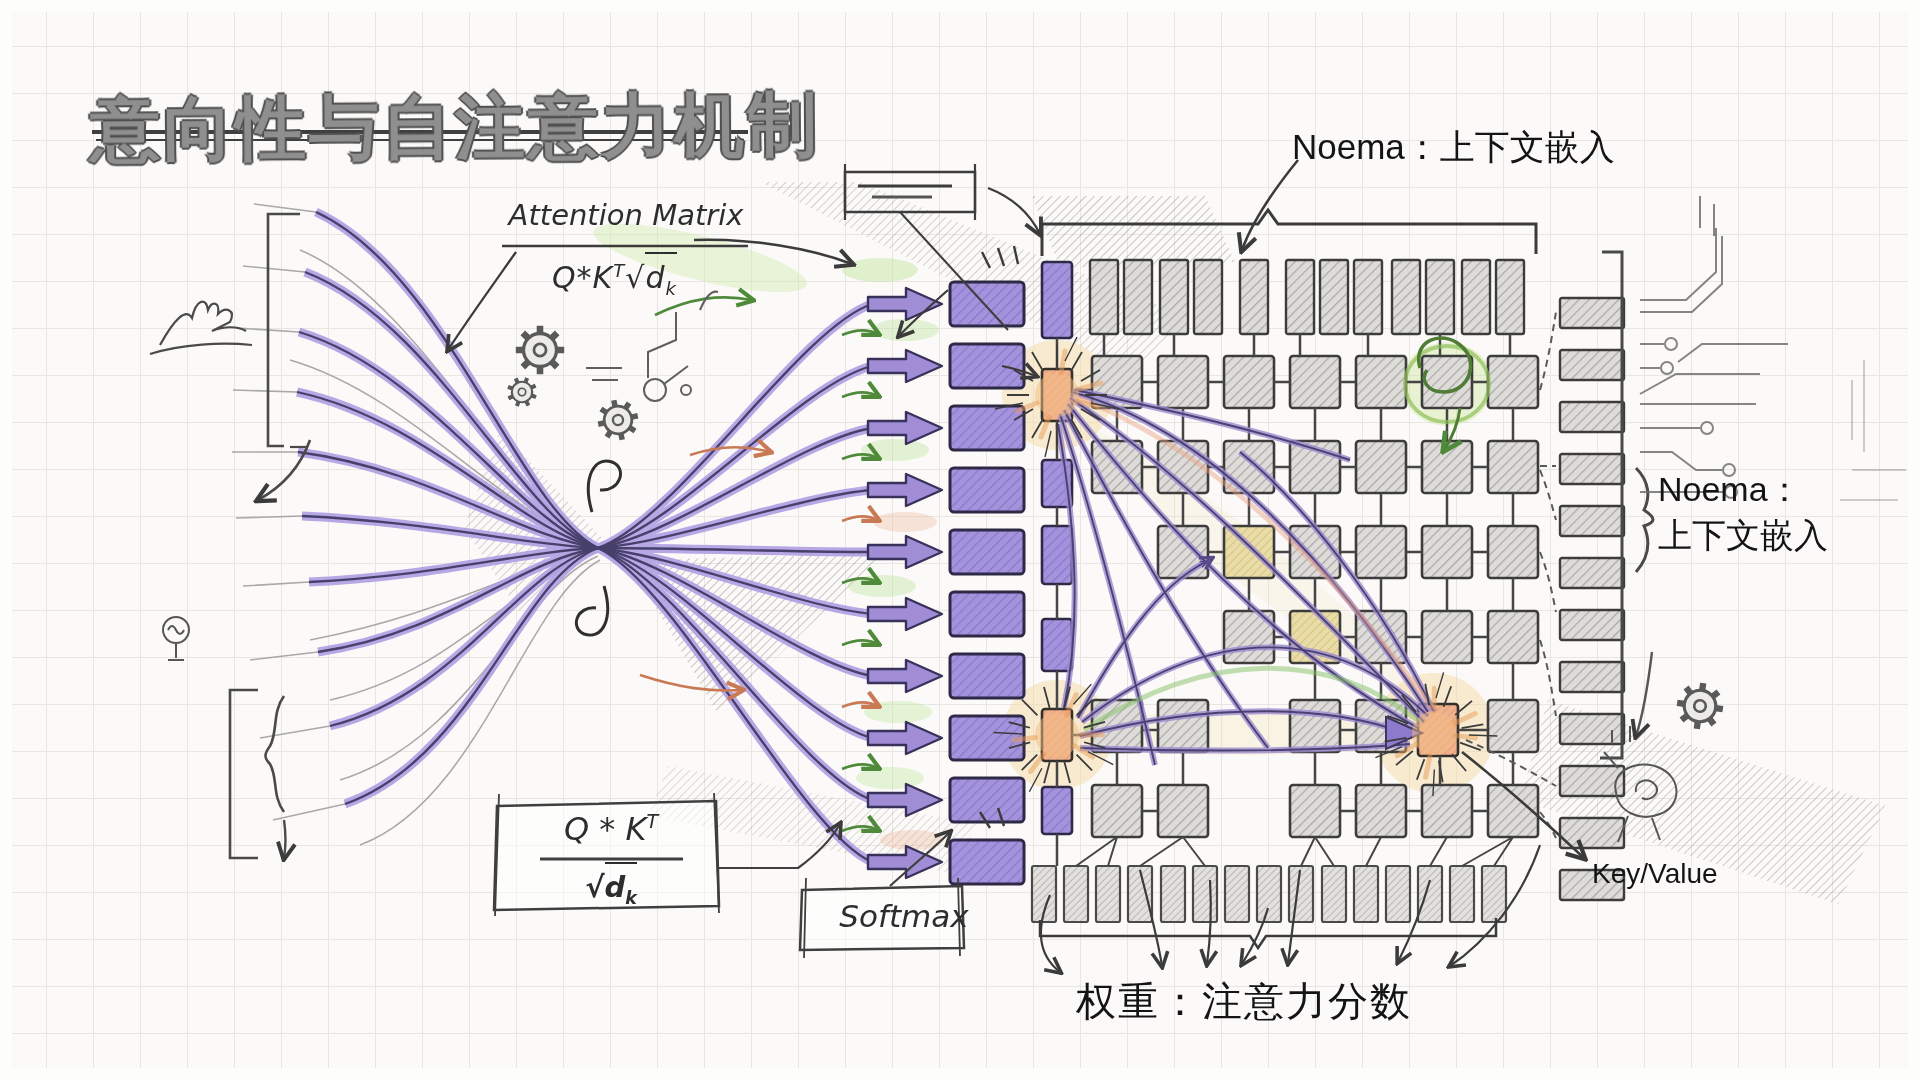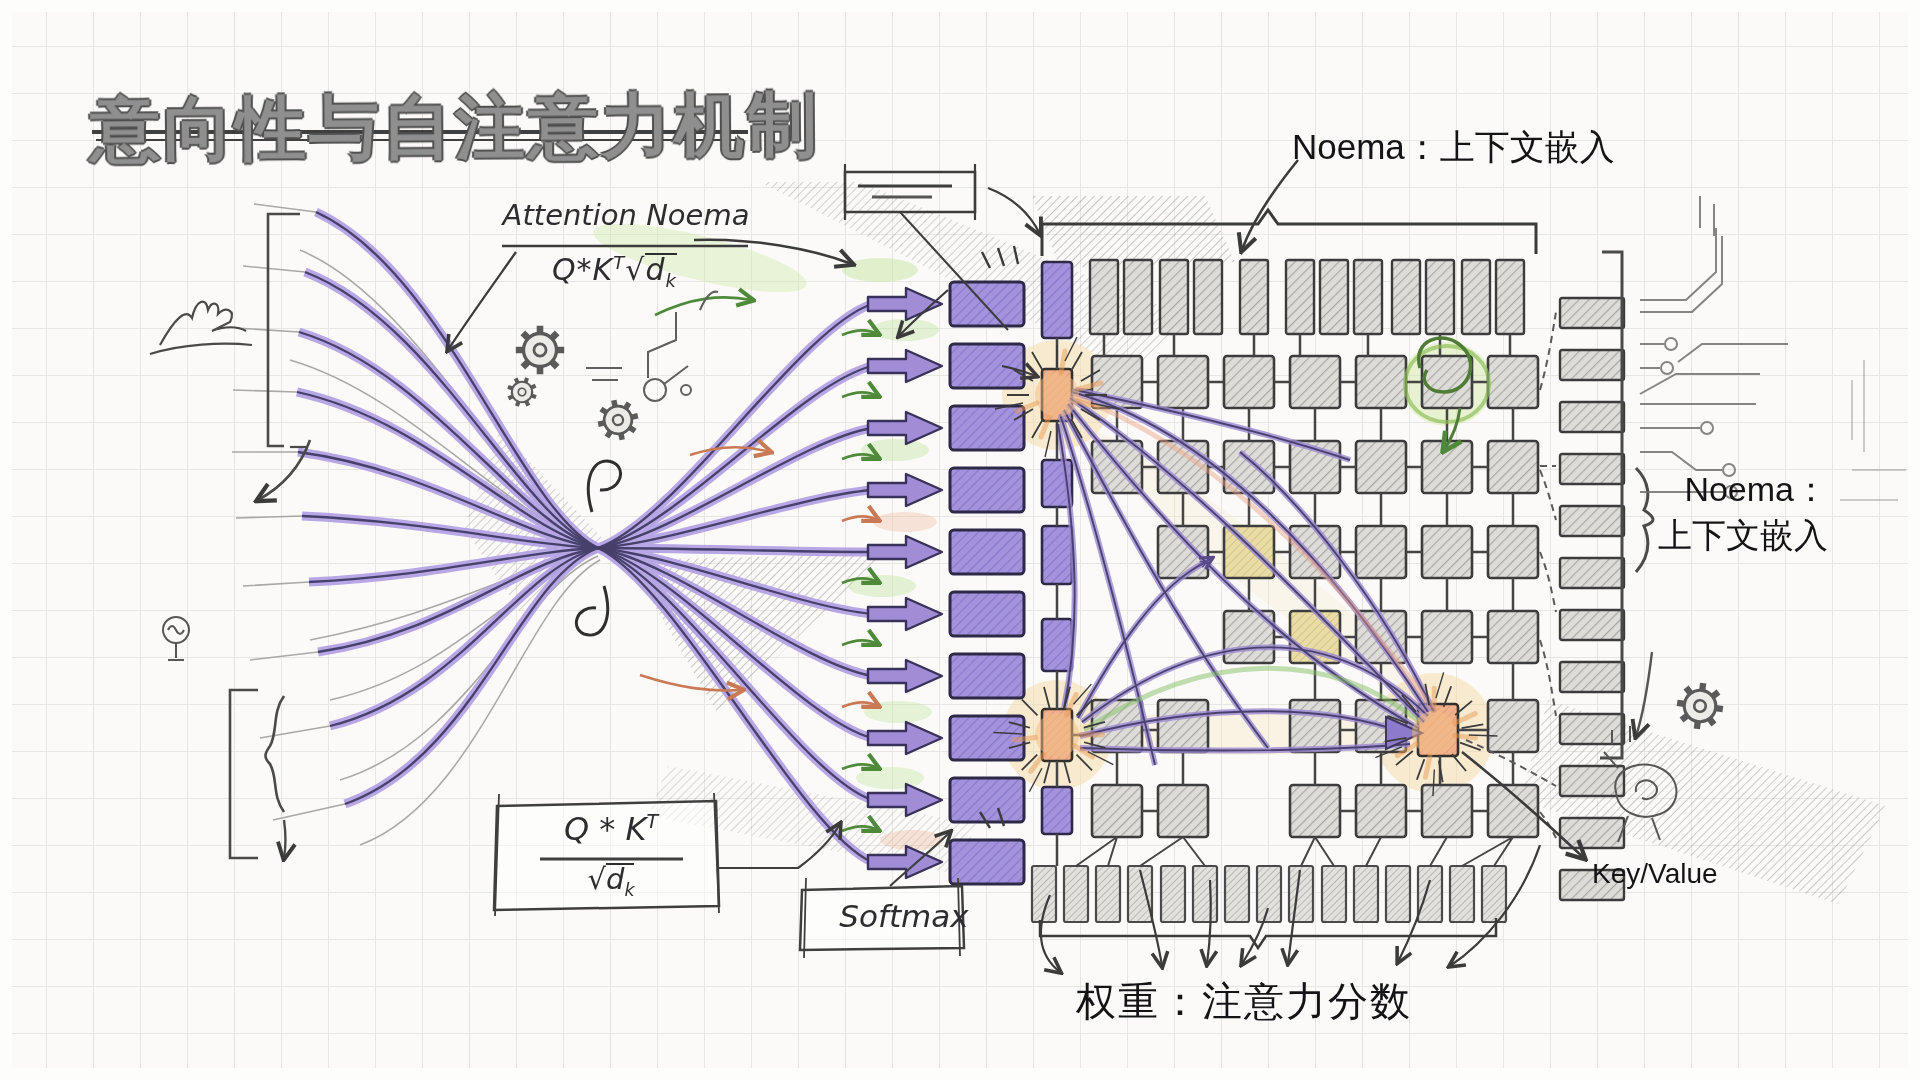--- a/index.html
+++ b/index.html
@@ -9,33 +9,33 @@
       repeating-linear-gradient(0deg,transparent 0 46px,#e7e6e2 46px 47px),
       repeating-linear-gradient(90deg,transparent 0 46px,#e7e6e2 46px 47px);
     box-shadow:inset 0 0 0 12px #fdfdfc;
     font-family:"Liberation Sans",sans-serif;color:#17171a;}
   svg.layer{position:absolute;left:0;top:0;z-index:1;}
   .txt{position:absolute;z-index:2;}
   #title{left:90px;top:34px;font-size:70px;font-weight:bold;letter-spacing:3px;
     color:#8f8f8f;text-shadow:2px 0 0 #4f4f4f,-2px 0 0 #4f4f4f,0 2px 0 #4f4f4f,0 -2px 0 #4f4f4f,1px 1px 0 #4f4f4f;
     transform:rotate(-.4deg);white-space:nowrap;}
   .hand{font-family:"DejaVu Sans",sans-serif;font-style:italic;color:#2d2d30;}
-  .cjk{color:#141417;text-align:right;}
+  .cjk{color:#141417;}
   sup{font-size:.6em;} sub{font-size:.6em;}
-  .over{border-top:2.5px solid #2d2d30;padding-top:1px;display:inline-block;line-height:.95;}
+  .over{border-top:2.5px solid #2d2d30;padding-top:10px;display:inline-block;line-height:.95;}
   #attn-label{left:498px;top:198px;width:256px;text-align:center;font-size:29px;}
   #attn-formula{left:552px;top:252px;font-size:30px;letter-spacing:1px;}
   #noesis{left:112px;top:506px;font-size:34px;line-height:46px;}
   #noema-top{left:1292px;top:124px;font-size:35px;white-space:nowrap;}
   #noema-right{left:1658px;top:466px;font-size:34px;line-height:46px;}
   #keyvalue{left:1592px;top:858px;font-size:28px;}
   #weights-label{left:1076px;top:974px;font-size:40px;letter-spacing:2px;white-space:nowrap;}
   #softmax-text{left:806px;top:898px;width:152px;text-align:center;font-size:31px;margin-left:22px;}
   #fbox-num{left:520px;top:810px;width:182px;text-align:center;font-size:32px;}
-  #fbox-den{left:520px;top:862px;width:182px;text-align:center;font-size:29px;}
+  #fbox-den{left:520px;top:862px;width:182px;text-align:center;font-size:29px;font-weight:bold;}
 </style>
 </head>
 <body>
 
 <div class="page">
 
 <svg class="layer" width="1920" height="1080" viewBox="0 0 1920 1080">
 <defs>
   <pattern id="hg" width="7" height="7" patternUnits="userSpaceOnUse" patternTransform="rotate(45)">
           <rect width="7" height="7" fill="#dedcd9"></rect>
@@ -491,21 +491,21 @@
 </g>
 
 <g stroke="#3f3f3f" fill="none">
   <path d="M92,132 H748" stroke-width="4"></path>
   <path d="M96,140 H744" stroke-width="2"></path>
 </g>
 </svg>
 
 <h1 class="txt" id="title">意向性与自注意力机制</h1>
 
-<div class="txt hand" id="attn-label">Attention Noema</div>
+<div class="txt hand" id="attn-label">Attention Matrix</div>
 <div class="txt hand" id="attn-formula"><span>Q*K</span><sup>T</sup><span>√</span><span class="over"><span>d</span><sub>k</sub></span></div>
 
 
 <div class="txt cjk" id="noema-top">Noema：上下文嵌入</div>
 
 <div class="txt cjk" id="noema-right">
   <div>Noema：</div>
   <div>上下文嵌入</div>
 </div>
 

